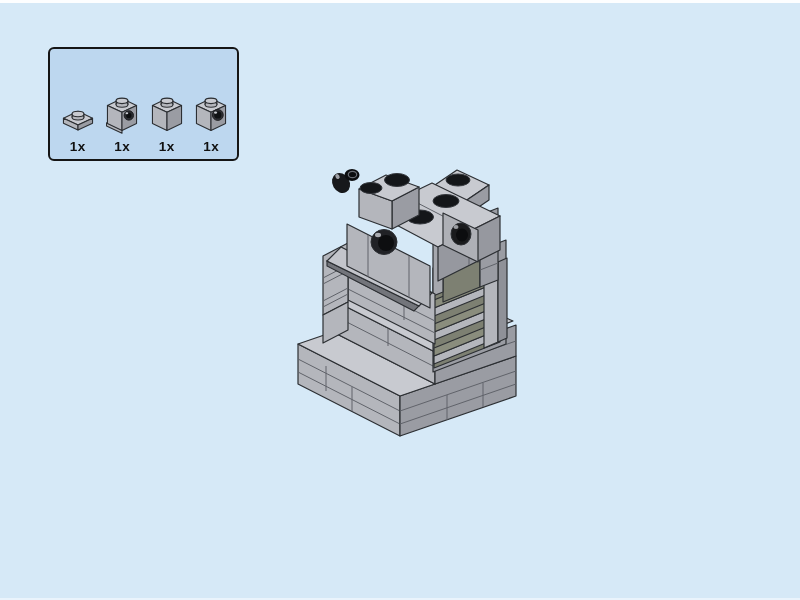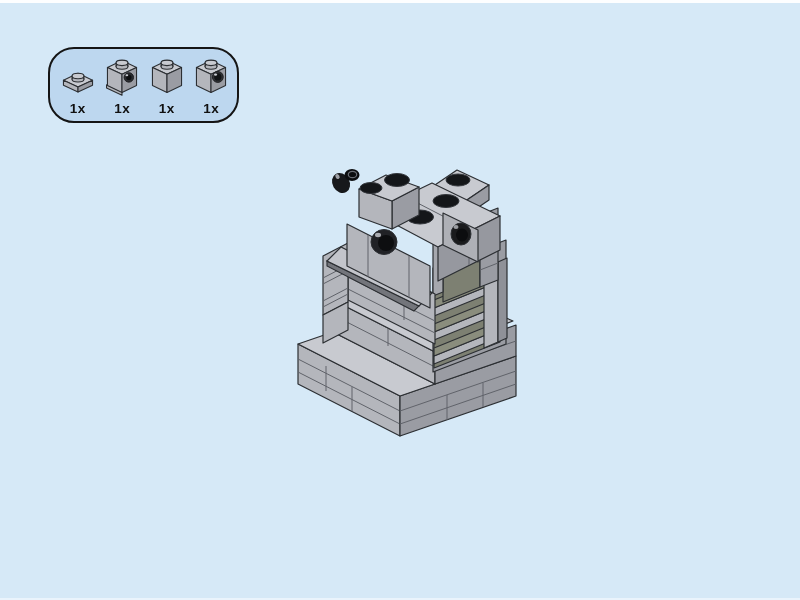--- a/index.html
+++ b/index.html
@@ -5,22 +5,22 @@
   html,body{margin:0;padding:0;}
   .page{
     position:relative;width:800px;height:600px;
     background:#d6e9f7;overflow:hidden;
     font-family:"Liberation Sans",sans-serif;
   }
   .top-edge{position:absolute;left:0;top:0;width:800px;height:3px;background:#fdfeff;}
   .bottom-edge{position:absolute;left:0;bottom:0;width:800px;height:2px;background:#eaf4fc;}
 
   .parts-panel{
-    position:absolute;left:48px;top:47px;width:191px;height:76px;
-    background:#bdd7ef;border:2.5px solid #151515;border-radius:26px;
+    position:absolute;left:48px;top:47px;width:191px;height:114px;
+    background:#bdd7ef;border:2.5px solid #151515;border-radius:6px;
     box-sizing:border-box;
     display:flex;align-items:flex-end;justify-content:center;
     gap:1px;padding:5px 4px 4px 6px;
   }
   .part-slot{display:flex;flex-direction:column;align-items:center;width:45px;}
   .part-count{
     font-size:13.5px;font-weight:bold;color:#101010;
     margin-top:0;letter-spacing:.5px;line-height:1.1;
   }
   .step-number{

